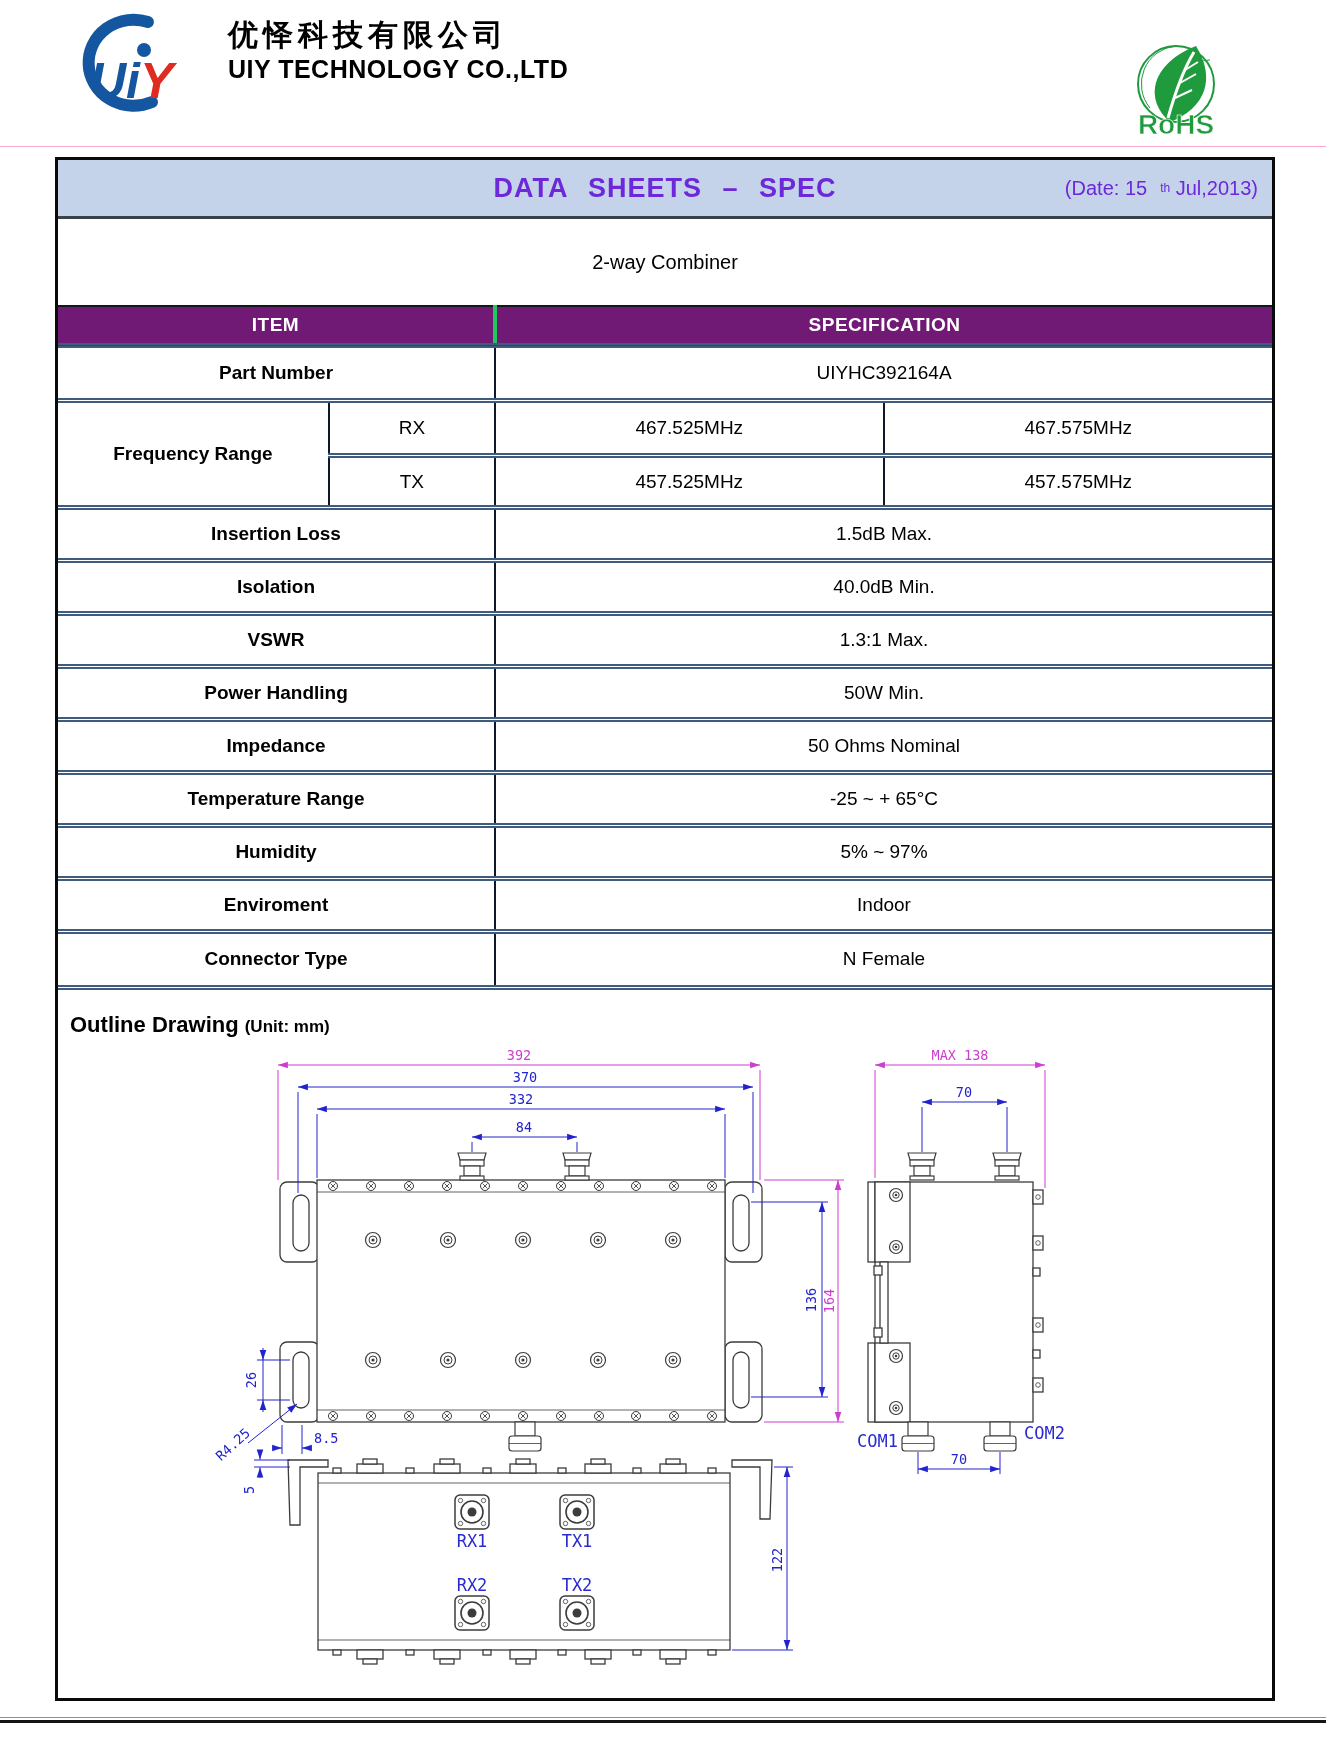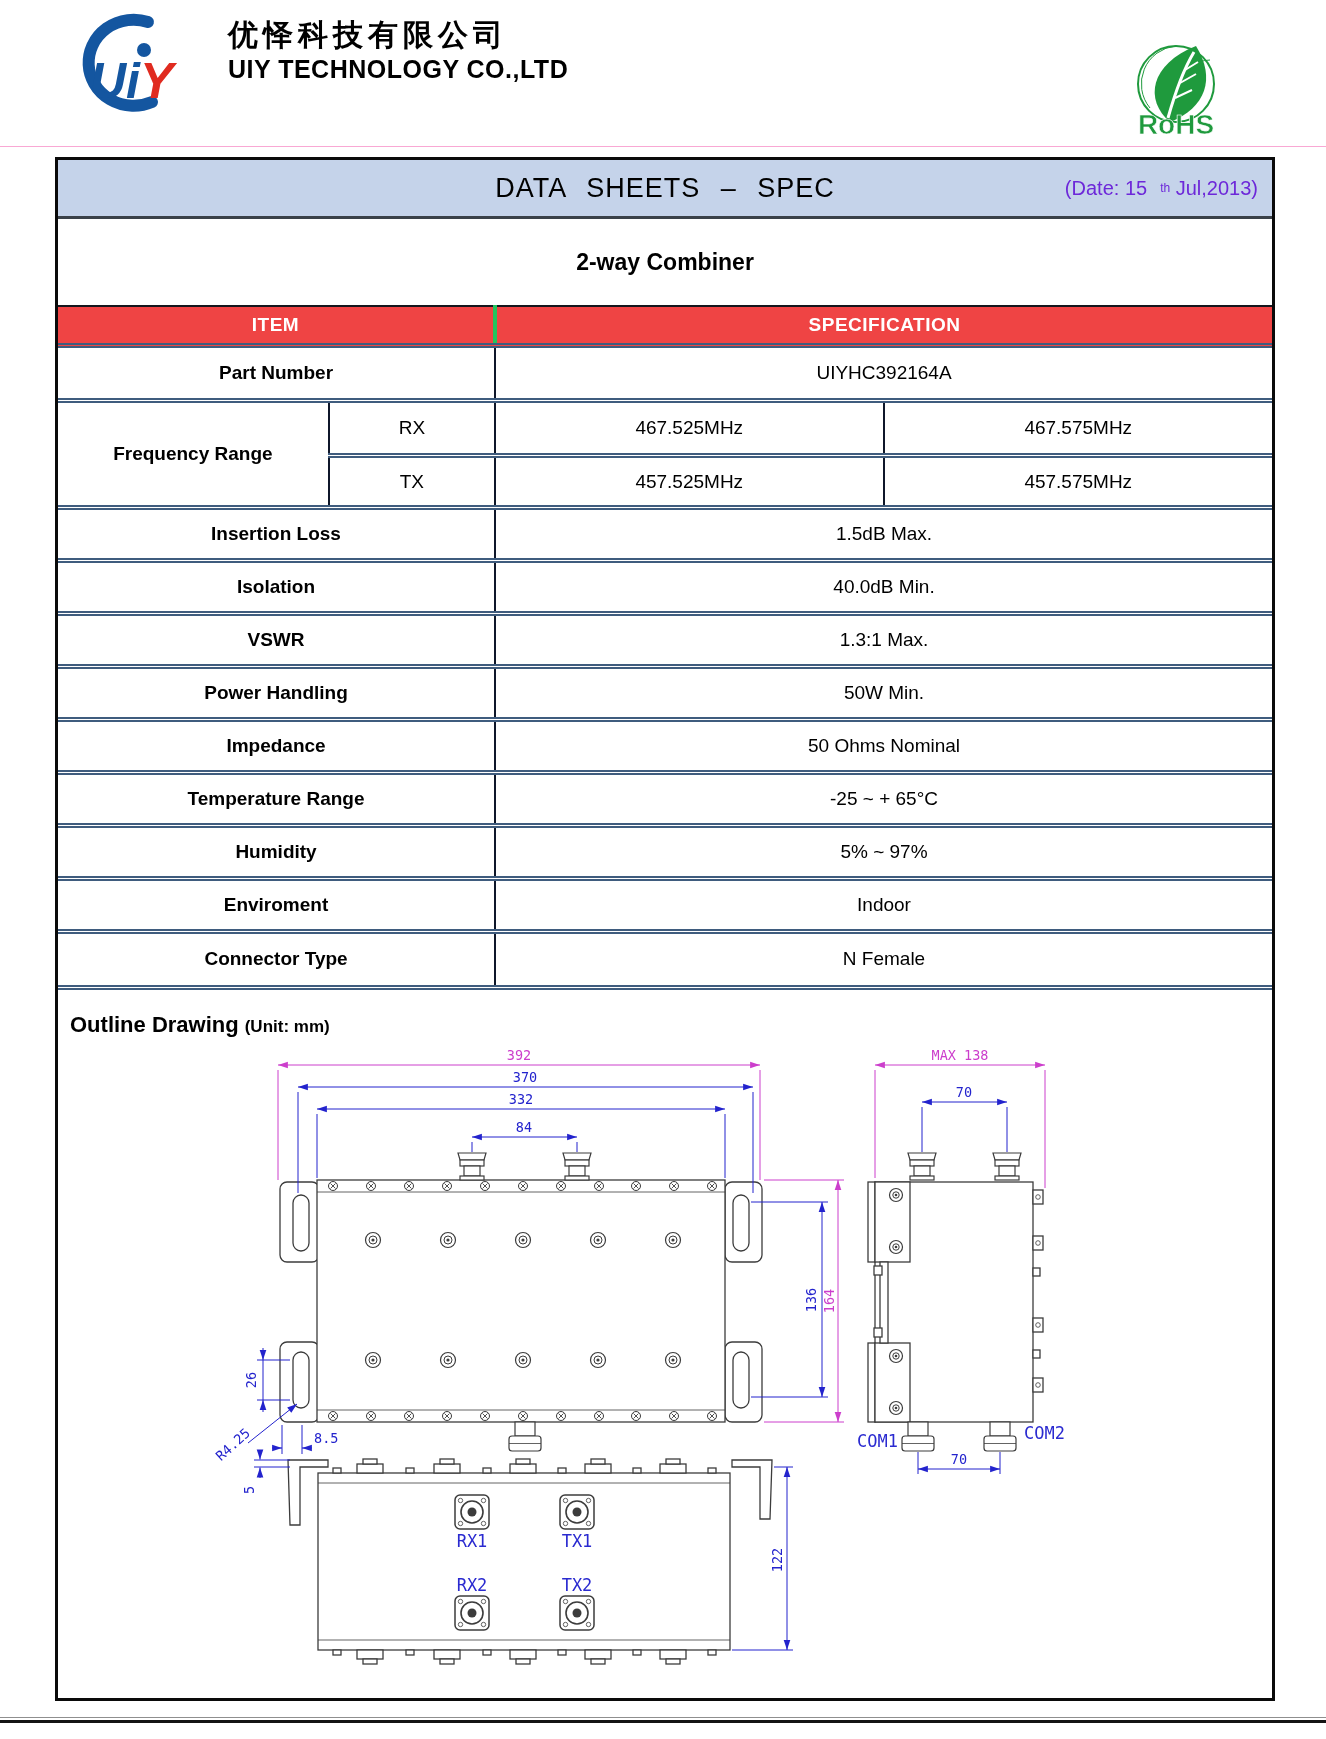--- a/index.html
+++ b/index.html
@@ -8,28 +8,28 @@
   .top-header{position:relative;height:146px;border-bottom:1px solid #f9a8d4;}
   .logo-wrap{position:absolute;left:52px;top:12px;}
   .company-block{position:absolute;left:228px;top:18px;}
   .company-cn{font-size:30px;font-weight:700;letter-spacing:5px;line-height:1.15;}
   .company-en{font-size:25px;font-weight:700;letter-spacing:0.5px;margin-top:2px;}
   .rohs-wrap{position:absolute;left:1120px;top:38px;}
   
   .sheet-box{margin:10px 51px 0 55px;width:1214px;border:3px solid #0a0a0a;}
   .title-bar{position:relative;height:56px;background:#c5d3ea;border-bottom:3px solid #3a4149;
              display:flex;align-items:center;justify-content:center;}
-  .title-bar .doc-title{font-size:27px;font-weight:400;letter-spacing:1px;word-spacing:12px;color:#000000;}
+  .title-bar .doc-title{font-size:27px;font-weight:700;letter-spacing:1px;word-spacing:12px;color:#6d28d9;}
   .date-box{position:absolute;right:14px;top:0;height:56px;display:flex;align-items:center;font-size:20px;color:#6d28d9;}
   .date-box sup{font-size:12px;margin-left:13px;}
   .product-row{height:86px;display:flex;align-items:center;justify-content:center;}
-  .product-row .product-title{font-size:23px;font-weight:700;}
+  .product-row .product-title{font-size:20px;font-weight:400;}
   
   table.spec{width:100%;border-collapse:collapse;table-layout:fixed;}
-  table.spec th{background:#ef4444;color:#fff;font-size:19px;font-weight:700;letter-spacing:0.5px;
+  table.spec th{background:#701a75;color:#fff;font-size:19px;font-weight:700;letter-spacing:0.5px;
                 height:34px;border-top:2px solid #15161d;}
   table.spec th.vlh{border-left:4px solid #22c55e;text-align:center;}
   table.spec td{border-top:5px double #3f5c7e;text-align:center;vertical-align:middle;
                 font-size:19px;padding:0 4px;overflow:hidden;}
   table.spec td.lbl{font-weight:700;}
   table.spec td.vl{border-left:2px solid #0f172a;}
   tr.h55{height:55px;} tr.h52{height:52px;} tr.h53{height:53px;}
   
   .outline-section{border-top:5px double #3f5c7e;padding:10px 0 4px 10px;}
   .outline-head{padding:4px 0 2px 2px;margin-top:8px;}

